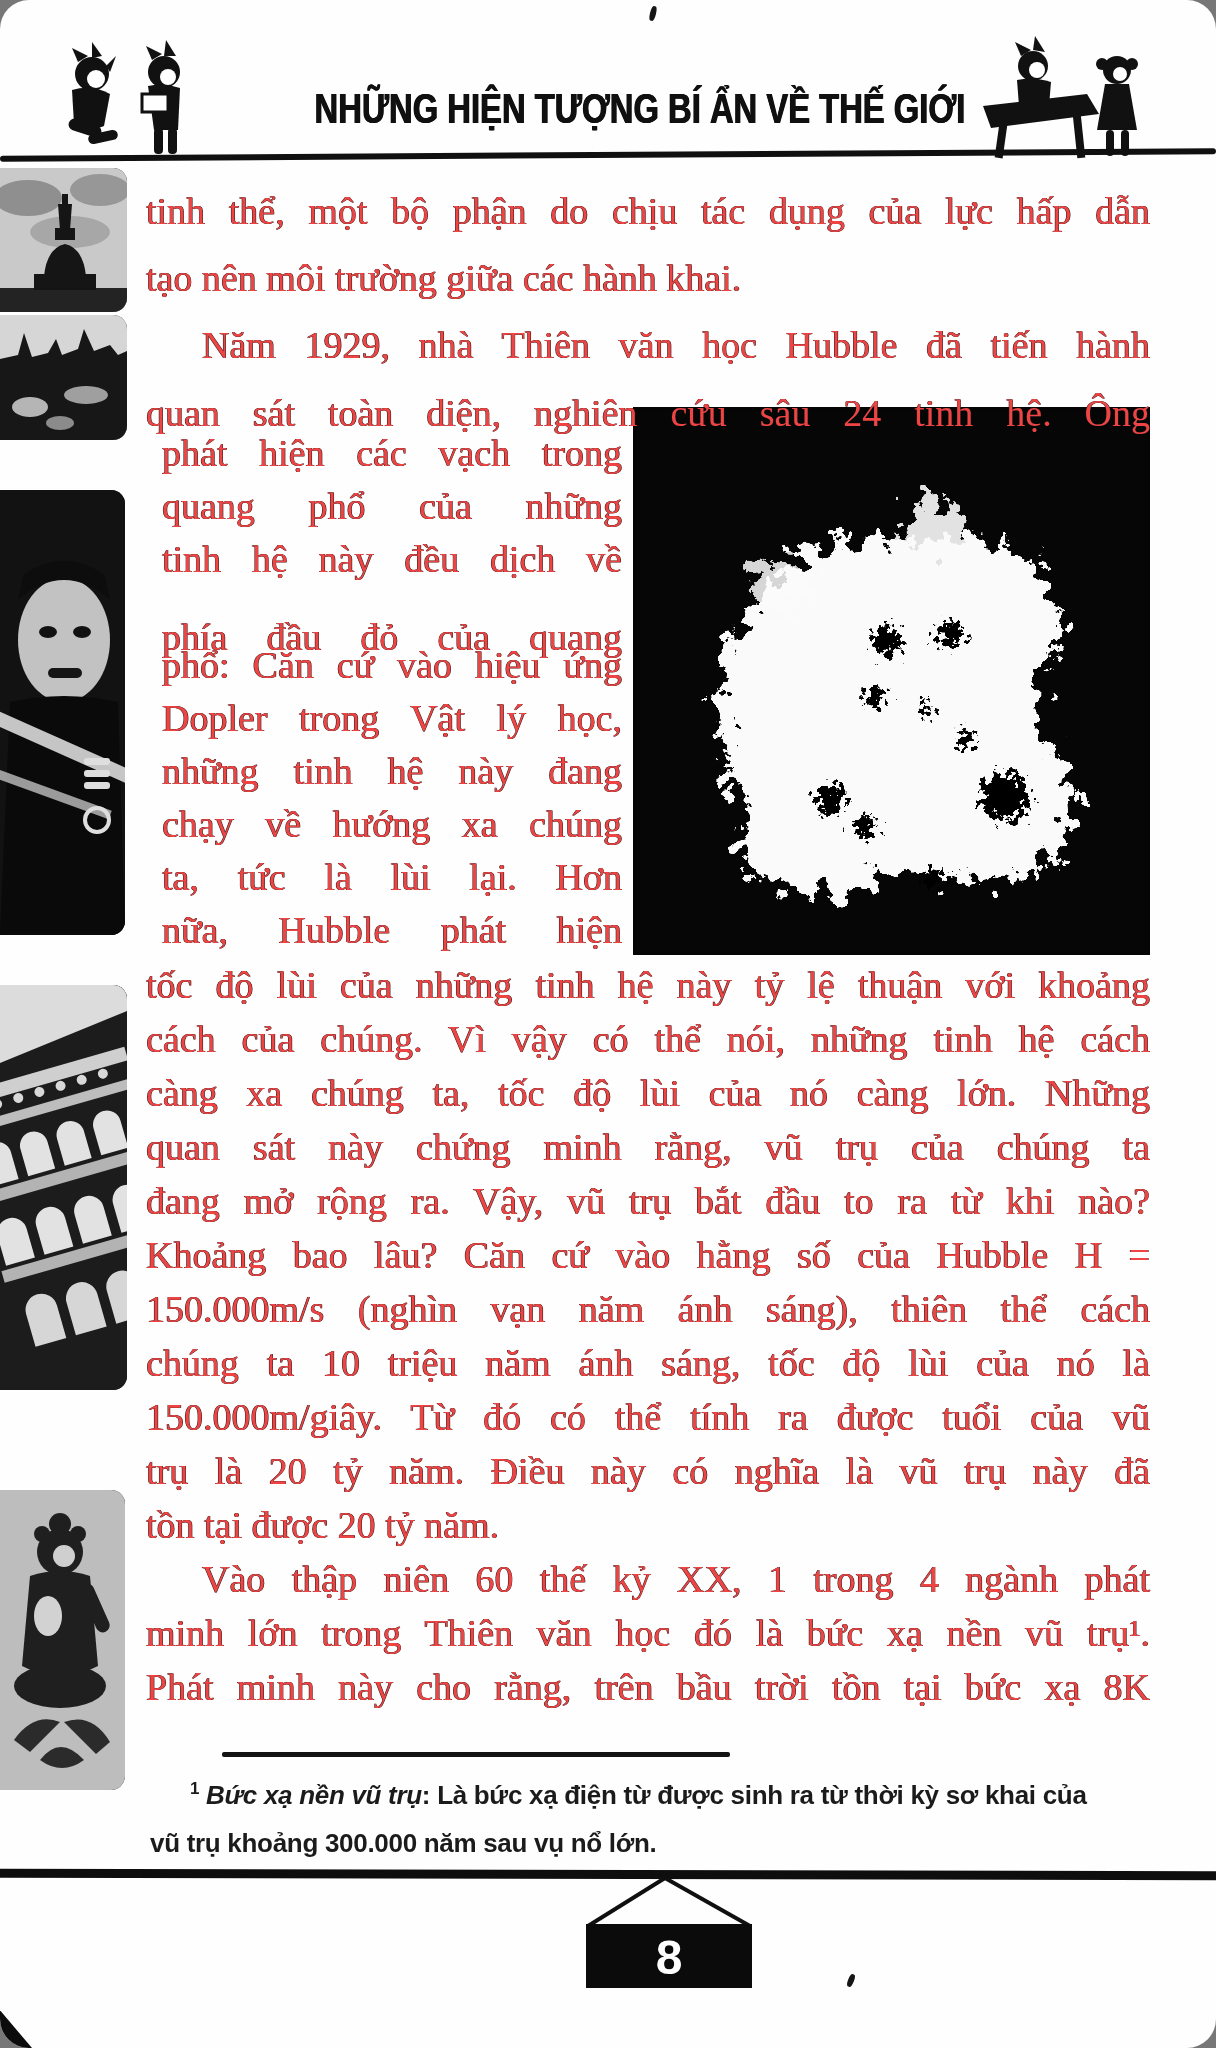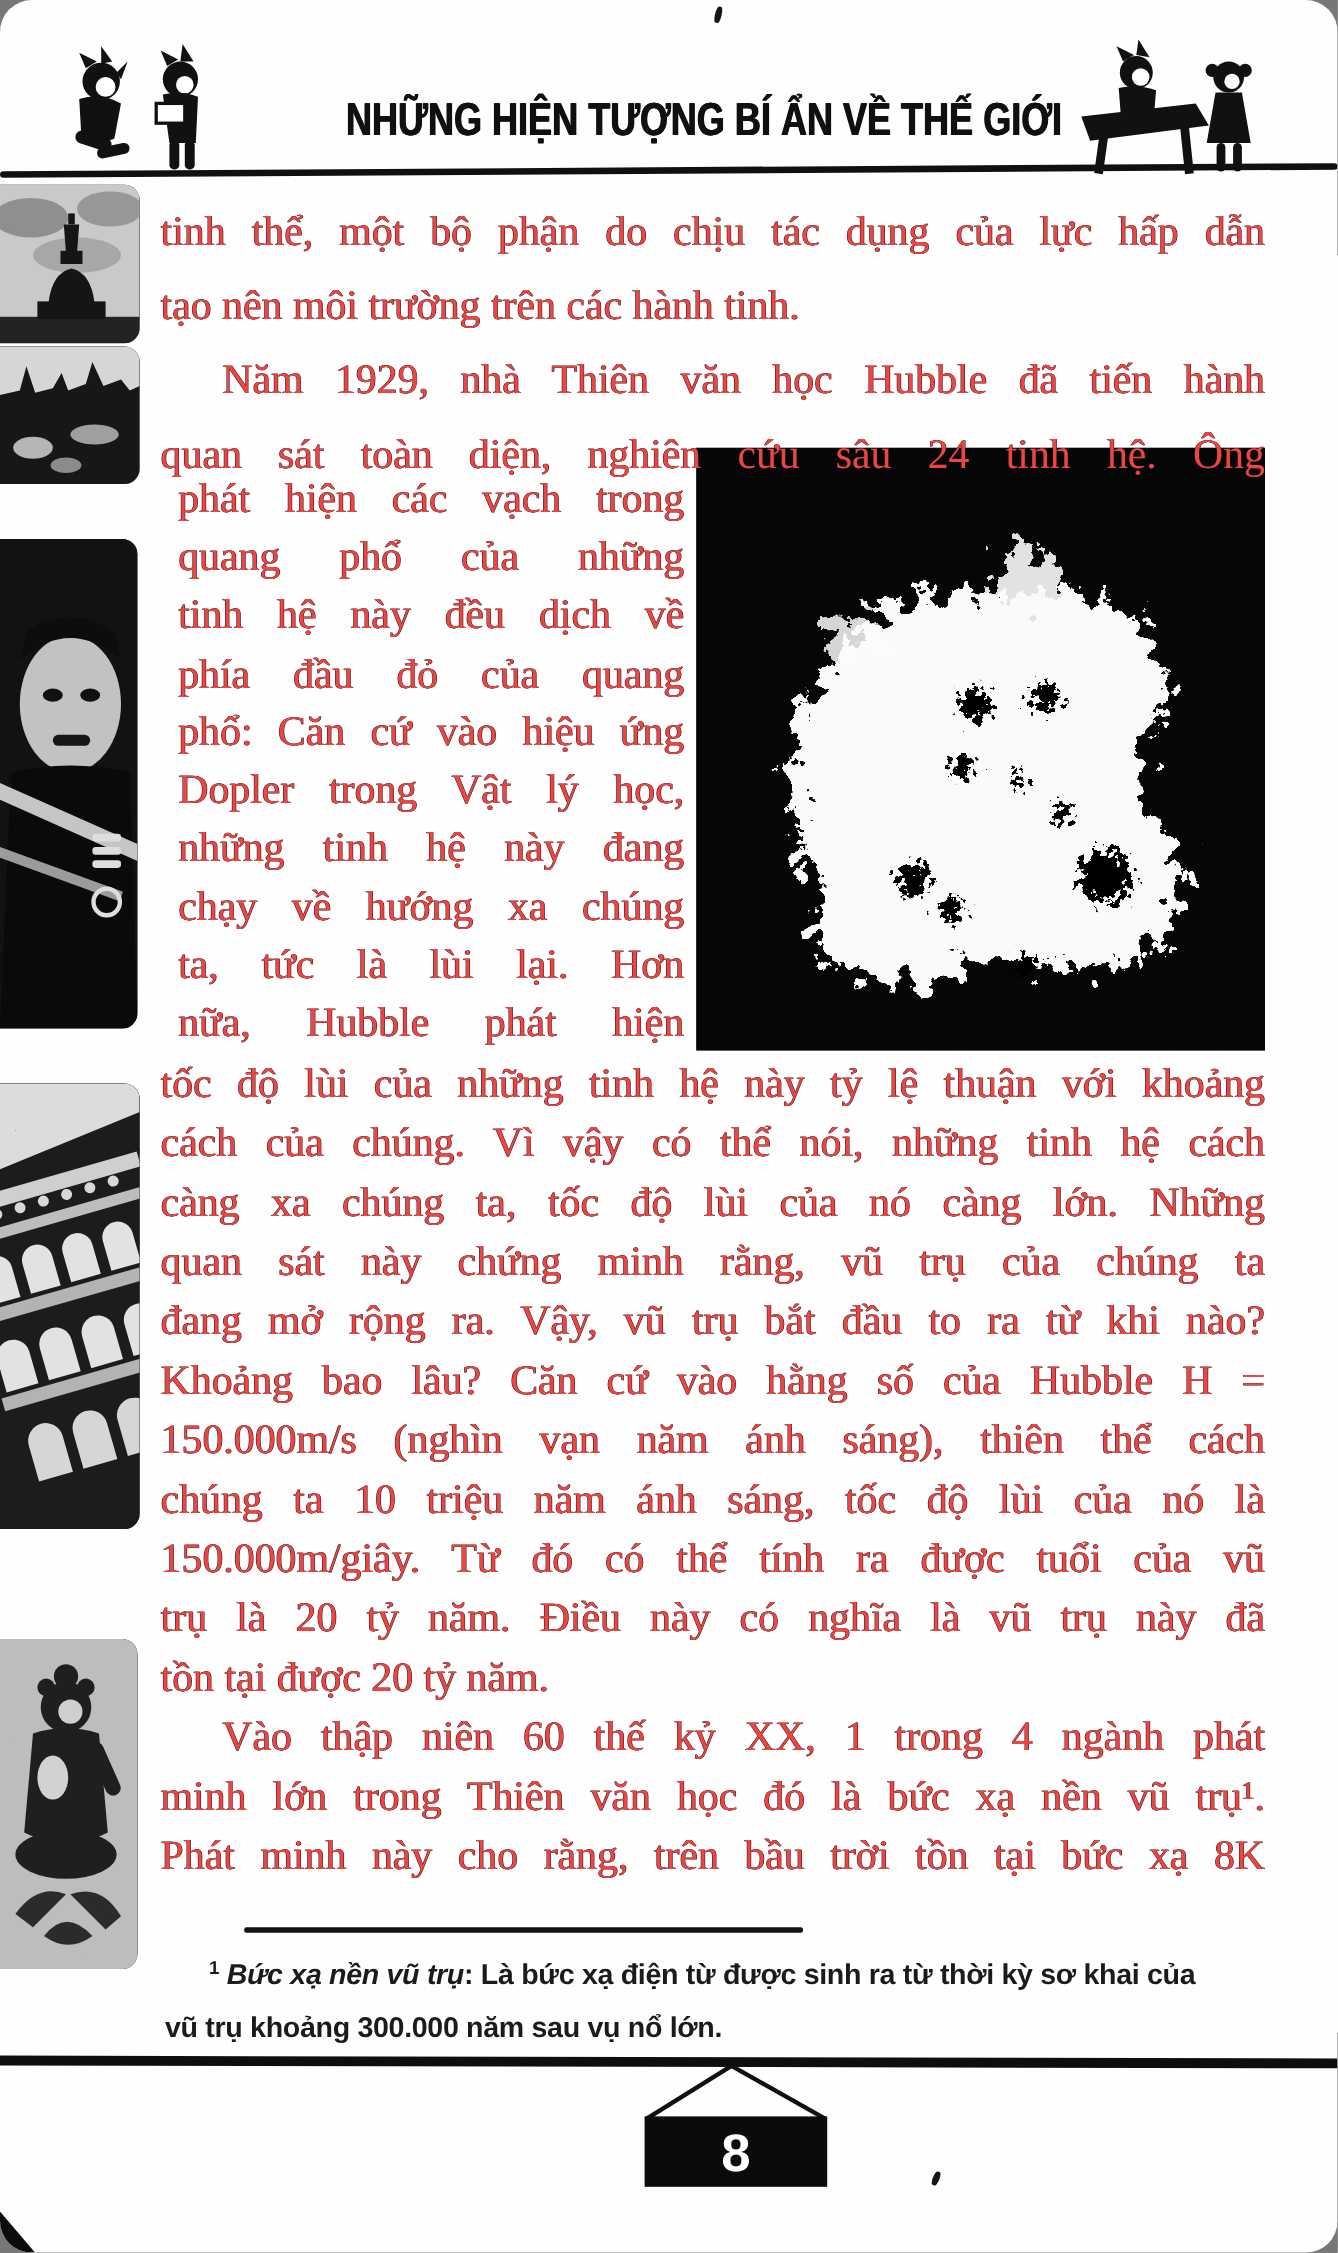--- a/index.html
+++ b/index.html
@@ -277,29 +277,29 @@
         <circle cx="372" cy="390" r="24"></circle>
         <circle cx="198" cy="392" r="15"></circle>
         <circle cx="232" cy="420" r="11"></circle>
         <circle cx="300" cy="472" r="9"></circle>
       </g>
       <rect width="517" height="548" fill="none" stroke="#050505" stroke-width="6"></rect>
     </svg>
   </figure>
 
   <div class="bl just" style="top:184px">tinh thể, một bộ phận do chịu tác dụng của lực hấp dẫn</div>
-  <div class="bl" style="top:251px">tạo nên môi trường trên các hành tinh.</div>
+  <div class="bl" style="top:251px">tạo nên môi trường giữa các hành khai.</div>
 
   <div class="bl just ind" style="top:318px">Năm 1929, nhà Thiên văn học Hubble đã tiến hành</div>
   <div class="bl just" style="top:386px">quan sát toàn diện, nghiên cứu sâu 24 tinh hệ. Ông</div>
 
   <div class="bl col just" style="top:426px">phát hiện các vạch trong</div>
   <div class="bl col just" style="top:479px">quang phổ của những</div>
   <div class="bl col just" style="top:532px">tinh hệ này đều dịch về</div>
-  <div class="bl col just" style="top:586px">phía đầu đỏ của quang</div>
+  <div class="bl col just" style="top:610px">phía đầu đỏ của quang</div>
   <div class="bl col just" style="top:638px">phổ: Căn cứ vào hiệu ứng</div>
   <div class="bl col just" style="top:691px">Dopler trong Vật lý học,</div>
   <div class="bl col just" style="top:744px">những tinh hệ này đang</div>
   <div class="bl col just" style="top:797px">chạy về hướng xa chúng</div>
   <div class="bl col just" style="top:850px">ta, tức là lùi lại. Hơn</div>
   <div class="bl col just" style="top:903px">nữa, Hubble phát hiện</div>
 
   <div class="bl just" style="top:958px">tốc độ lùi của những tinh hệ này tỷ lệ thuận với khoảng</div>
   <div class="bl just" style="top:1012px">cách của chúng. Vì vậy có thể nói, những tinh hệ cách</div>
   <div class="bl just" style="top:1066px">càng xa chúng ta, tốc độ lùi của nó càng lớn. Những</div>

